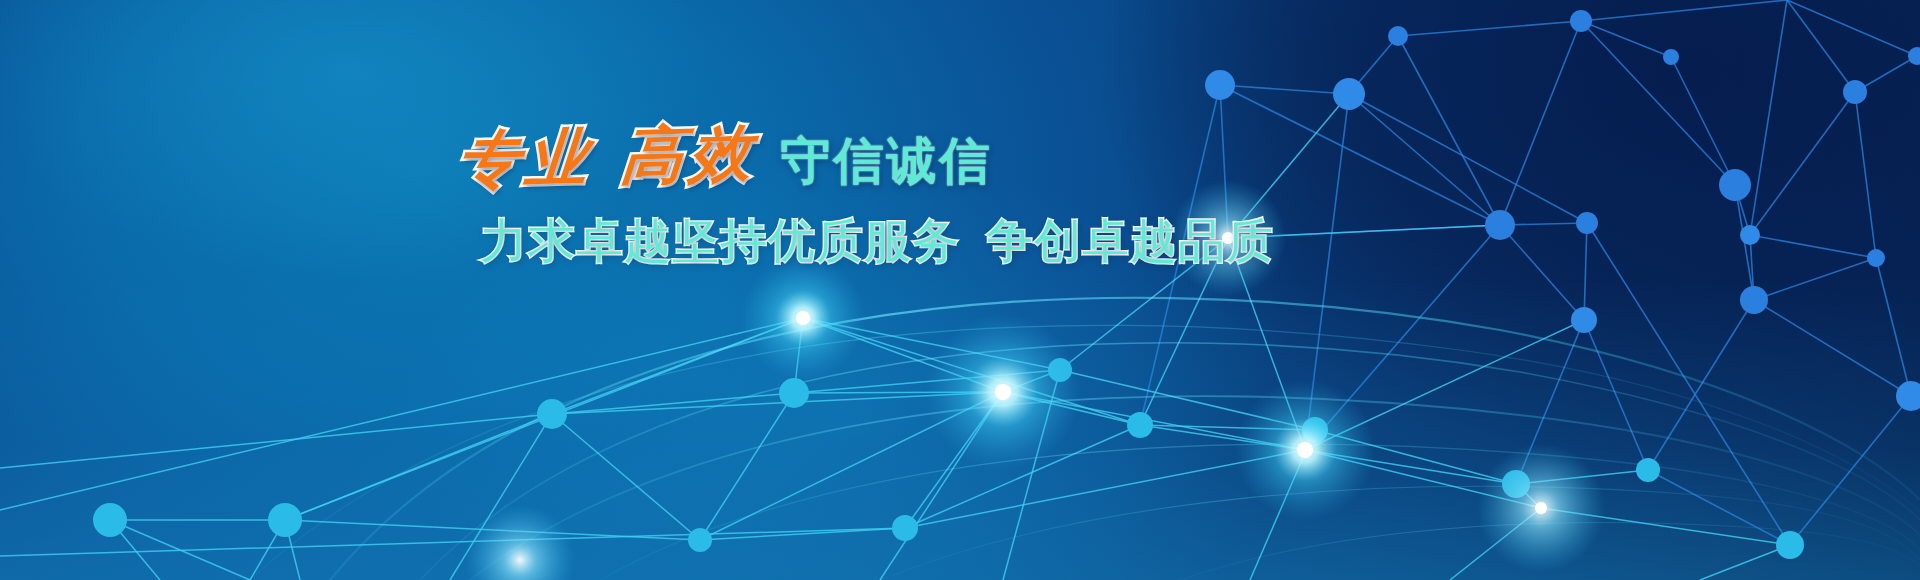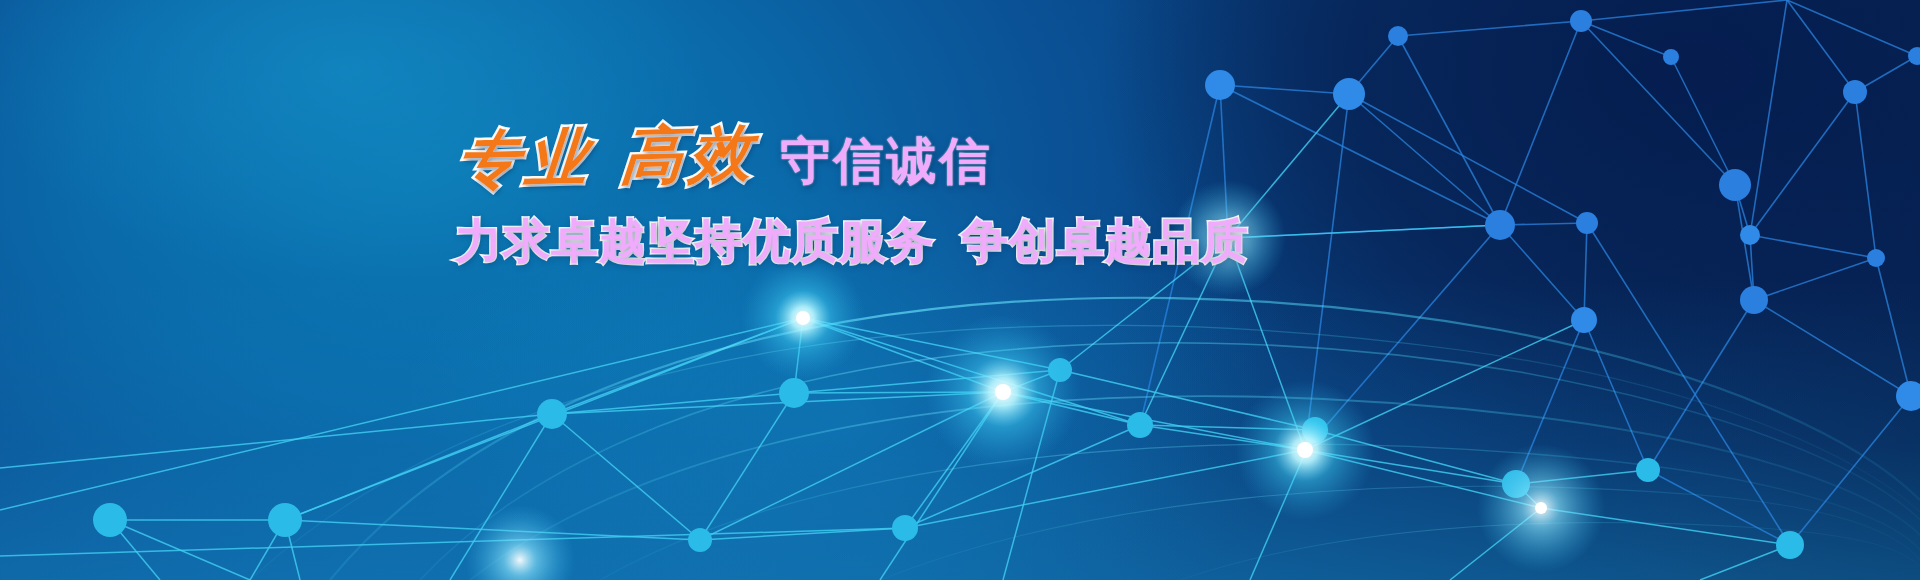--- a/index.html
+++ b/index.html
@@ -86,39 +86,40 @@
       0 0 1px #ffffff,
       2px 3px 5px rgba(0,30,70,0.45);
     transform: skewX(-6deg) rotate(-1.6deg);
     transform-origin: left bottom;
   }
   .kaishu {
     font-family: "DejaVu Serif", serif;
     font-size: 50px;
     font-weight: bold;
     letter-spacing: 3px;
-    color: #f0abfc;
+    color: #5eead4;
     margin-left: 26px;
     position: relative;
     top: -4px;
     text-shadow:
       0 0 2px rgba(255,255,255,0.9),
       1px 2px 6px rgba(0,35,80,0.55);
   }
   .line-2 {
     margin-top: 8px;
     white-space: nowrap;
     font-family: "DejaVu Sans", sans-serif;
     font-size: 47px;
-    font-weight: bold;
+    font-weight: normal;
     letter-spacing: 1px;
-    color: #f0abfc;
+    color: #5eead4;
     -webkit-text-stroke: 3px #ffffff;
     paint-order: stroke fill;
     text-shadow: 1px 2px 7px rgba(0,30,70,0.40);
+    margin-left: 25px;
   }
   .l2-gap { display: inline-block; width: 26px; }
 </style>
 </head>
 <body>
 
 <div class="banner">
 
   <div class="bg-base"></div>
   <div class="bg-right-dark"></div>

